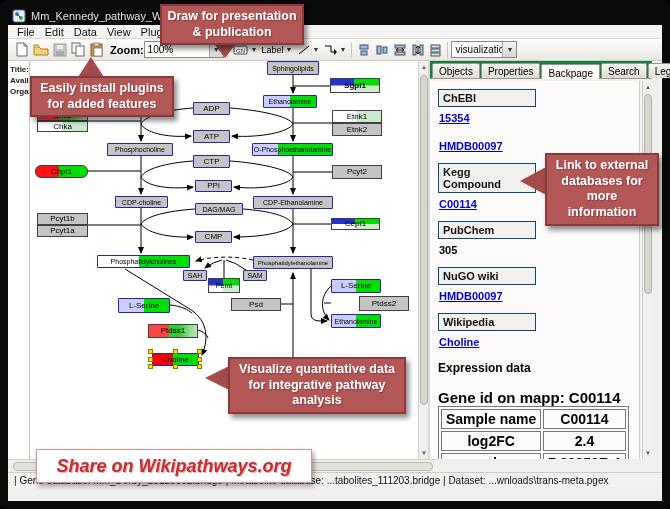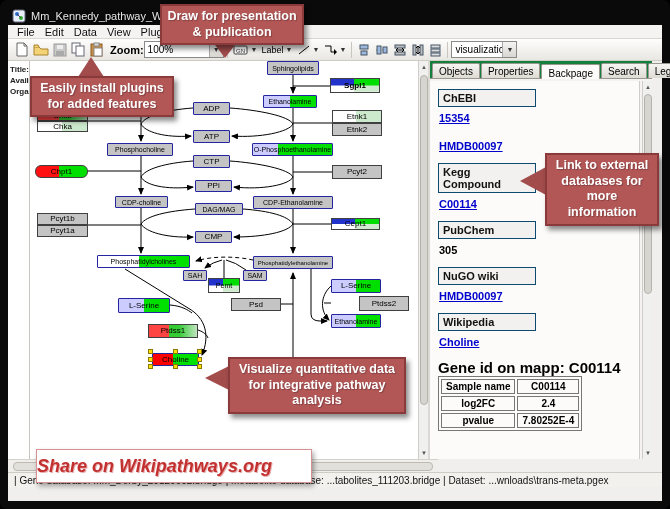--- a/index.html
+++ b/index.html
@@ -36,21 +36,21 @@
   #tabs{display:flex;height:18px;padding-top:2px;padding-left:2px;border-bottom:1px solid #9a978f;background:#15803d}
   .tab{font-size:10px;padding:2px 6px 1px 6px;border:1px solid #9a978f;border-bottom:none;background:linear-gradient(#f6f5f2,#dedbd4);margin-right:1px;border-radius:2px 2px 0 0;white-space:nowrap}
   .tab.active{background:#fcfbfa;position:relative;top:1px;padding-top:3px;font-weight:normal}
   #bp-content{position:absolute;left:0;top:20px;width:210px;height:378px;background:#fcfbfa;border-right:1px solid #d0cdc8;padding:8px 0 0 8px;overflow:hidden}
   .bp-header{width:98px;border:1px solid #0c4a6e;background:#f2f1ef;font-size:11px;font-weight:bold;padding:2px 4px;color:#111}
   .bp-value{display:inline-block;font-size:11px;font-weight:bold;margin:5px 0 11px 1px;color:#000}
   a.bp-value{color:#0000cc;text-decoration:underline}
   #exp-title{font-size:12px;font-weight:bold;margin:2px 0 14px 0}
   #geneid{font-size:15px;font-weight:bold;margin-bottom:0}
   #exp-table{border:1px solid #777;border-collapse:separate;border-spacing:2px;background:#fcfbfa}
-  #exp-table td{border:1px solid #777;font-size:10px;font-weight:bold;text-align:center;padding:1px 4px;height:13px;min-width:52px;background:#fcfbfa}
+  #exp-table td{border:1px solid #777;font-size:14px;font-weight:bold;text-align:center;padding:1px 4px;height:13px;min-width:52px;background:#fcfbfa}
   #panelscroll{width:10px;height:100%;background:#f0f0ee;border-left:1px solid #d0cdc8;position:relative}
   #panelscroll .thumb{position:absolute;left:1px;top:13px;width:8px;height:200px;background:#d7d5d0;border:1px solid #b5b2ac;border-radius:4px}
   #panelscroll .arr{position:absolute;left:0;width:10px;height:12px;font-size:6px;color:#555;text-align:center;line-height:12px}
   
   #hscroll{position:absolute;left:0;top:434px;width:430px;height:13px;background:#f0efec;border-top:1px solid #d5d2cc;display:flex;align-items:center;justify-content:center}
   #hscroll .thumb{width:420px;height:9px;background:#e2e0db;border:1px solid #bdbab4;border-radius:4px;display:flex;align-items:center;justify-content:center;gap:2px}
   #hscroll .thumb i{width:1px;height:6px;background:#9a978f;display:block}
   #statusbar{position:absolute;left:0;top:447px;width:654px;height:15px;background:#f2f1ee;border-top:1px solid #cfccc6;font-size:10px;display:flex;align-items:center;padding-left:6px;color:#111;white-space:nowrap;overflow:hidden}
   
   .node{position:absolute;display:flex;align-items:center;justify-content:center;font-size:8px;line-height:1;color:#000;overflow:hidden;z-index:5}
@@ -63,21 +63,21 @@
   .st-pill-whitegreen{background:linear-gradient(to right,#ffffff 0 45%,#00e000 45%)}
   .st-rect-gray{background:#c4c4c4}
   .st-rect-whitegreen{background:linear-gradient(to right,#ffffff 0 48%,#cde9cd 48%)}
   .st-rect-redgreen{background:linear-gradient(to right,#ff1111 0 45%,#00e000 45%)}
   .st-rect-redgreen-fade{background:linear-gradient(to right,#ff4444 0 42%,#33cc33 42% 62%,#c2e4c2 100%)}
   .st-rect-quad{background-image:linear-gradient(to right,#2233cc 0 48%,#00dd00 48% 100%),linear-gradient(to right,#ffffff 0 48%,#cfe9cf 48% 100%);background-size:100% 50%,100% 52%;background-position:top,bottom;background-repeat:no-repeat}
   .handle{position:absolute;width:5px;height:5px;background:#ffe000;border:1px solid #8a7a00;z-index:6}
   
   .callout{position:absolute;background:#b25656;border:2px solid #8a3a3a;color:#fff;font-weight:bold;font-size:12.5px;text-align:center;padding:3px 5px;box-shadow:3px 4px 5px rgba(0,0,0,.45);z-index:50;line-height:1.25;text-shadow:1px 1px 1px rgba(0,0,0,.25)}
   .arrow{position:absolute;width:0;height:0;z-index:49}
-  #share-box{position:absolute;left:28px;top:424px;width:276px;height:34px;background:#fff;border:1px solid #d89090;box-shadow:2px 3px 5px rgba(0,0,0,.35);display:flex;align-items:center;justify-content:flex-start;z-index:40}
+  #share-box{position:absolute;left:28px;top:424px;width:276px;height:34px;background:#fff;border:1px solid #d89090;box-shadow:2px 3px 5px rgba(0,0,0,.35);display:flex;align-items:center;justify-content:center;z-index:40}
   #share-box span{font-style:italic;font-weight:bold;font-size:18px;color:#c23030;text-shadow:1px 1px 0 #e8b0b0}
 </style>
 </head>
 <body>
 
 <div id="frame">
   <div id="window">
 
     <div id="titlebar">
       <svg width="14" height="14">
@@ -324,20 +324,21 @@
           </div>
         <div id="bp-content">
           <div id="bp-sections">
               <div><div class="bp-header">ChEBI</div><a class="bp-value" href="#">15354</a></div>
               <div><a class="bp-value" href="#">HMDB00097</a></div>
               <div><div class="bp-header">Kegg Compound</div><a class="bp-value" href="#">C00114</a></div>
               <div><div class="bp-header">PubChem</div><div class="bp-value">305</div></div>
               <div><div class="bp-header">NuGO wiki</div><a class="bp-value" href="#">HMDB00097</a></div>
               <div><div class="bp-header">Wikipedia</div><a class="bp-value" href="#">Choline</a></div>
             </div>
+          <div id="exp-title">Expression data</div>
           <div id="geneid">Gene id on mapp: C00114</div>
           <table id="exp-table">
               <tbody>
                 <tr>
                   <td>Sample name</td>
                   <td>C00114</td>
                 </tr>
                 <tr>
                   <td>log2FC</td>
                   <td>2.4</td>

